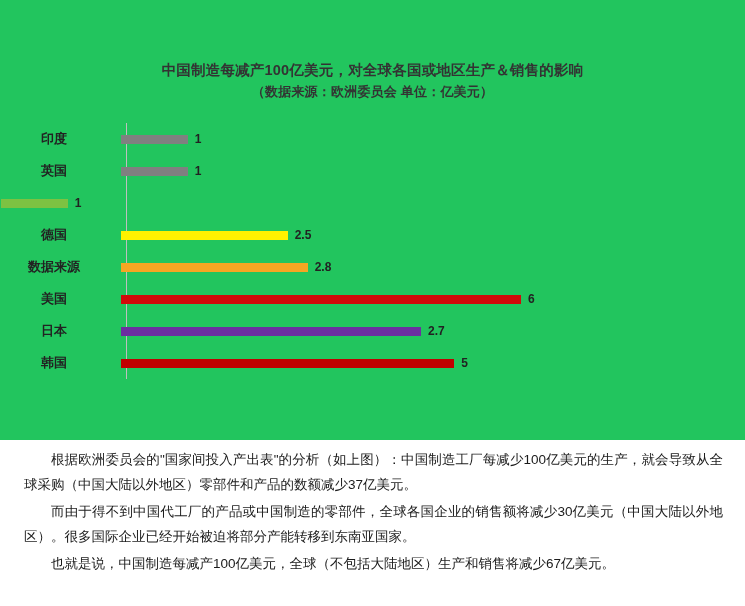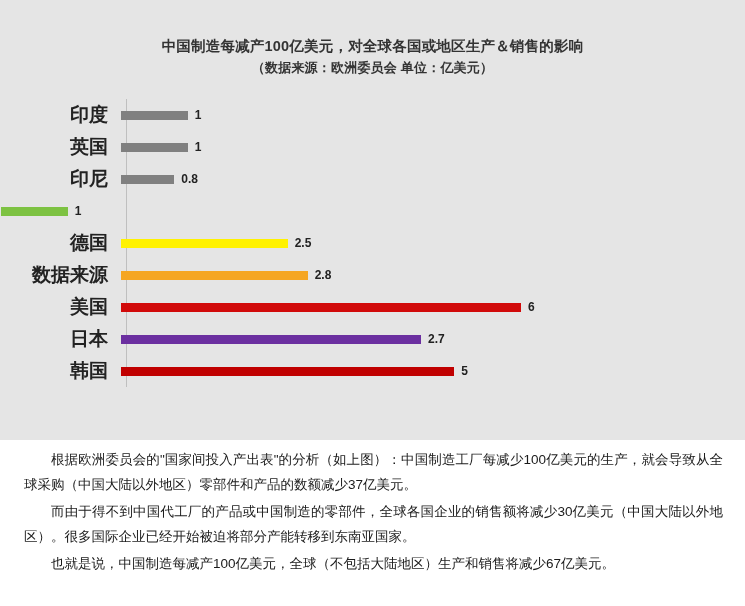--- a/index.html
+++ b/index.html
@@ -16,23 +16,23 @@
   }
   .page {
     position: relative;
     width: 745px;
     height: 606px;
   }
   .chart-card {
     position: relative;
     width: 745px;
     height: 440px;
-    background: #e5e5e5;
+    background: #22c55e;
     box-sizing: border-box;
-    padding-top: 36px;
+    padding-top: 60px;
   }
   .chart-title-block {
     text-align: center;
     color: #333;
     font-weight: bold;
     line-height: 1.5;
   }
   .chart-title {
     font-size: 14.5px;
     letter-spacing: 0.2px;
@@ -55,23 +55,23 @@
     width: 1px;
     background: #bfbfbf;
   }
   .row {
     display: flex;
     align-items: center;
     height: 32px;
   }
   .row-label {
     width: 120px;
-    text-align: right;
+    text-align: center;
     padding-right: 12px;
-    font-size: 19px;
+    font-size: 13px;
     font-weight: bold;
     color: #222;
     white-space: nowrap;
     box-sizing: border-box;
   }
   .bar-zone {
     flex: 1;
     display: flex;
     align-items: center;
     position: relative;
@@ -127,27 +127,20 @@
             </div>
           </div>
           <div class="row">
             <div class="row-label">英国</div>
             <div class="bar-zone">
               <div class="bar" style="width: 66.6667px; background: rgb(128, 128, 128);"></div>
               <span class="bar-value">1</span>
             </div>
           </div>
           <div class="row">
-            <div class="row-label">印尼</div>
-            <div class="bar-zone">
-              <div class="bar" style="width: 53.3333px; background: rgb(128, 128, 128);"></div>
-              <span class="bar-value">0.8</span>
-            </div>
-          </div>
-          <div class="row">
             <div class="bar-zone">
               <div class="bar" style="width: 66.6667px; background: rgb(125, 194, 66);"></div>
               <span class="bar-value">1</span>
             </div>
           </div>
           <div class="row">
             <div class="row-label">德国</div>
             <div class="bar-zone">
               <div class="bar" style="width: 166.667px; background: rgb(255, 242, 0);"></div>
               <span class="bar-value">2.5</span>

